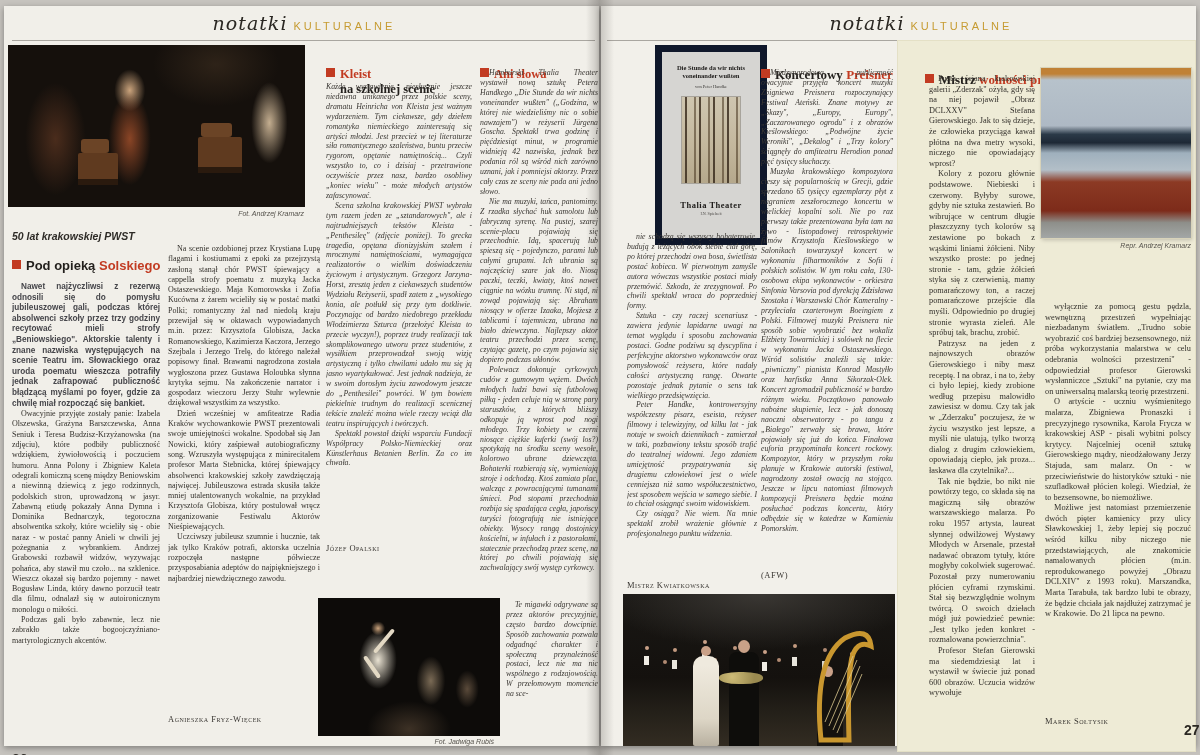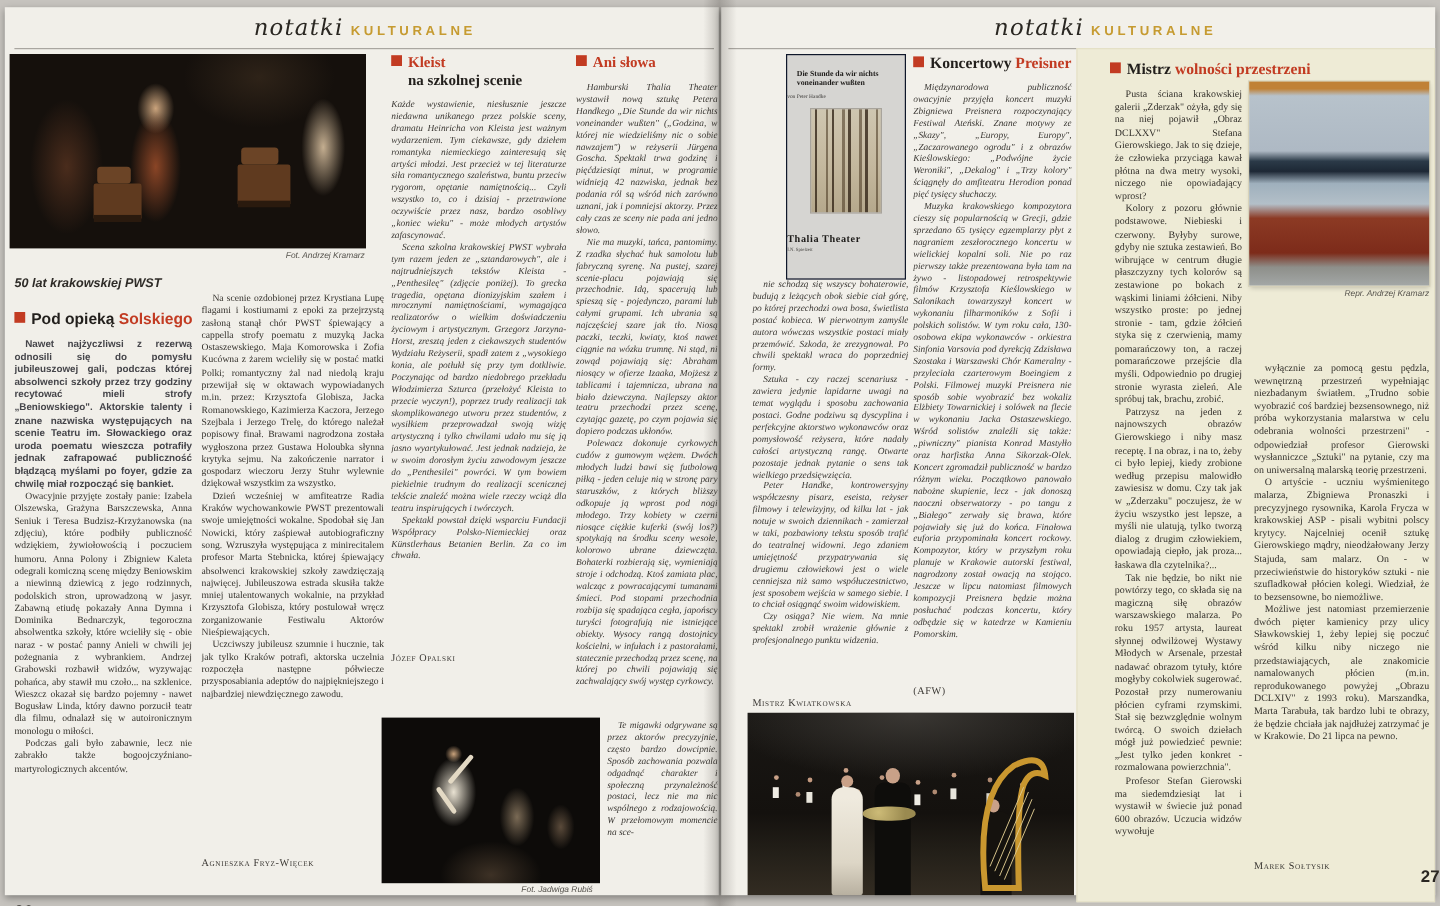--- a/index.html
+++ b/index.html
@@ -10,26 +10,26 @@
   }
   .page{position:absolute;top:6px;height:740px;background:#f1efe9;box-shadow:0 2px 6px rgba(0,0,0,.35);}
   #page-left{left:4px;width:595px;}
   #page-right{left:601px;width:595px;background:#f2f0ea;}
   .gutter{position:absolute;left:586px;top:0;width:28px;height:755px;
     background:linear-gradient(90deg,rgba(0,0,0,0),rgba(40,35,30,.22) 48%,rgba(0,0,0,0));pointer-events:none;}
 
   
   .mag-header{position:absolute;top:6px;width:300px;text-align:center;white-space:nowrap;}
   .mag-header .script{font-family:"DejaVu Serif",serif;font-style:italic;font-size:19px;color:#2a2722;letter-spacing:1px;}
-  .mag-header .accent{font-family:"Liberation Sans",sans-serif;font-weight:bold;font-size:11px;letter-spacing:3px;color:#c69b31;margin-left:6px;}
+  .mag-header .accent{font-family:"Liberation Sans",sans-serif;font-weight:normal;font-size:11px;letter-spacing:3px;color:#c69b31;margin-left:6px;}
   .rule{position:absolute;height:1px;background:#a9a6a0;}
 
   
   .sq{display:inline-block;width:9px;height:9px;background:#c23b22;margin-right:5px;vertical-align:1px;}
-  .h-serif{font-family:"Liberation Serif",serif;font-weight:bold;font-size:13px;line-height:15px;color:#221f1c;}
+  .h-serif{font-family:"Liberation Serif",serif;font-weight:bold;font-size:13px;line-height:15px;color:#221f1c;margin-top:22px;}
   .h-sans{font-family:"Liberation Sans",sans-serif;font-weight:bold;font-size:13px;line-height:15px;color:#221f1c;}
   .red{color:#c23b22;}
   .kicker{font-family:"Liberation Sans",sans-serif;font-weight:bold;font-style:italic;font-size:10.5px;color:#2e2b27;}
 
   
   .col{position:absolute;overflow:hidden;text-align:justify;color:#33302b;}
   .serif-col{font-size:8px;line-height:10.3px;font-family:"Liberation Serif",serif;}
   .ital-col{font-size:7.8px;line-height:9.9px;font-family:"Liberation Serif",serif;font-style:italic;color:#3a3733;}
   .col p{margin:0;text-indent:9px;}
   .col .lead{font-family:"Liberation Sans",sans-serif;font-weight:bold;font-size:8.2px;line-height:10.6px;color:#45454a;text-indent:9px;margin:0;}
@@ -63,21 +63,21 @@
      box-shadow:28px 2px 0 #c39a80,58px -6px 0 #c9a188,88px 0 0 #bf977e,118px 4px 0 #c9a188,148px -2px 0 #c39a80,
      178px 2px 0 #b08a72,205px 6px 0 #c9a188,18px 14px 0 #b08a72,68px 12px 0 #a88468,132px 12px 0 #b08a72;}
   .shirts{position:absolute;width:5px;height:9px;background:#efece4;
      box-shadow:28px 4px 0 #e8e5dc,58px -3px 0 #efece4,88px 2px 0 #e2dfd6,118px 6px 0 #efece4,148px 1px 0 #e8e5dc,178px 5px 0 #d8d5cc;}
   .fig-white{position:absolute;background:linear-gradient(180deg,#efeade 10%,#ddd6c6 70%,#b8b0a0);border-radius:10px 10px 2px 2px;}
   .fig-dark{position:absolute;background:#0e0d0b;border-radius:8px 8px 0 0;}
   .fig-head{position:absolute;border-radius:50%;background:#c9a188;}
   .flowers{position:absolute;background:radial-gradient(circle at 30% 40%,#cdbb77,#9a8a50 70%);border-radius:45%;}
 
   
-  #poster{background:#d6d5d2;border:1px solid #0f172a;color:#1c1a18;
+  #poster{background:#d6d5d2;border:7px solid #0f172a;color:#1c1a18;text-align:center;
      font-family:"Liberation Serif",serif;}
   #poster .ptitle{font-weight:bold;font-size:6.5px;line-height:8px;margin-top:12px;padding:0 8px;}
   #poster .pby{font-size:4.5px;margin-top:4px;color:#3a3835;}
   #poster .art{width:58px;height:86px;margin:7px auto 0;background:
      repeating-linear-gradient(90deg,rgba(0,0,0,0) 0 3px,rgba(52,38,24,.8) 3px 5px,rgba(0,0,0,0) 5px 12px,rgba(70,52,30,.55) 12px 14px),
      linear-gradient(180deg,#cfc6b0 0%,#c4b89e 55%,#b5a88c 100%);
      border:1px solid #a8a49c;}
   #poster .ptheater{font-weight:bold;font-size:8.5px;margin-top:16px;letter-spacing:.5px;}
   #poster .psmall{font-size:4px;color:#4a4845;margin-top:1px;}
 

